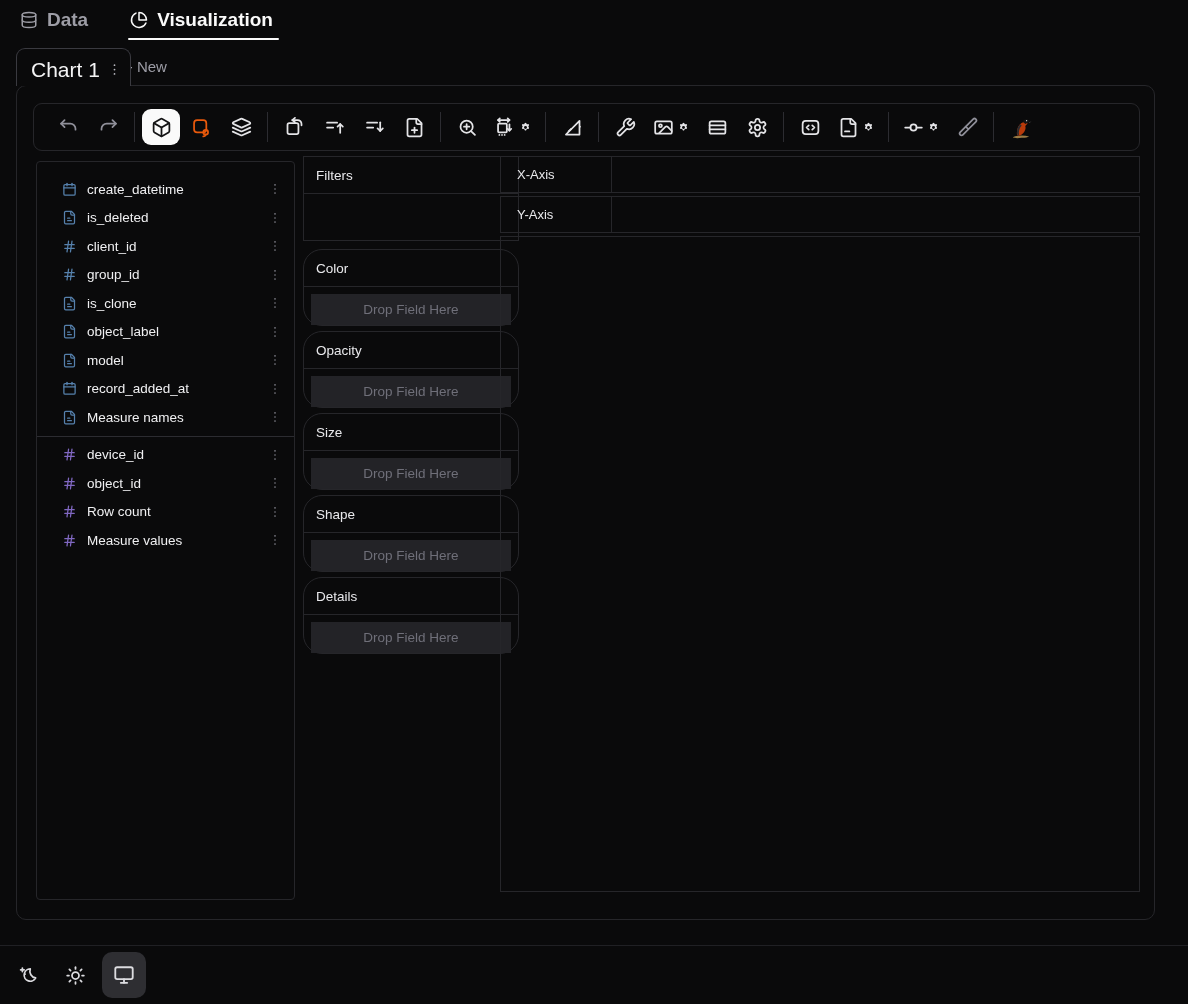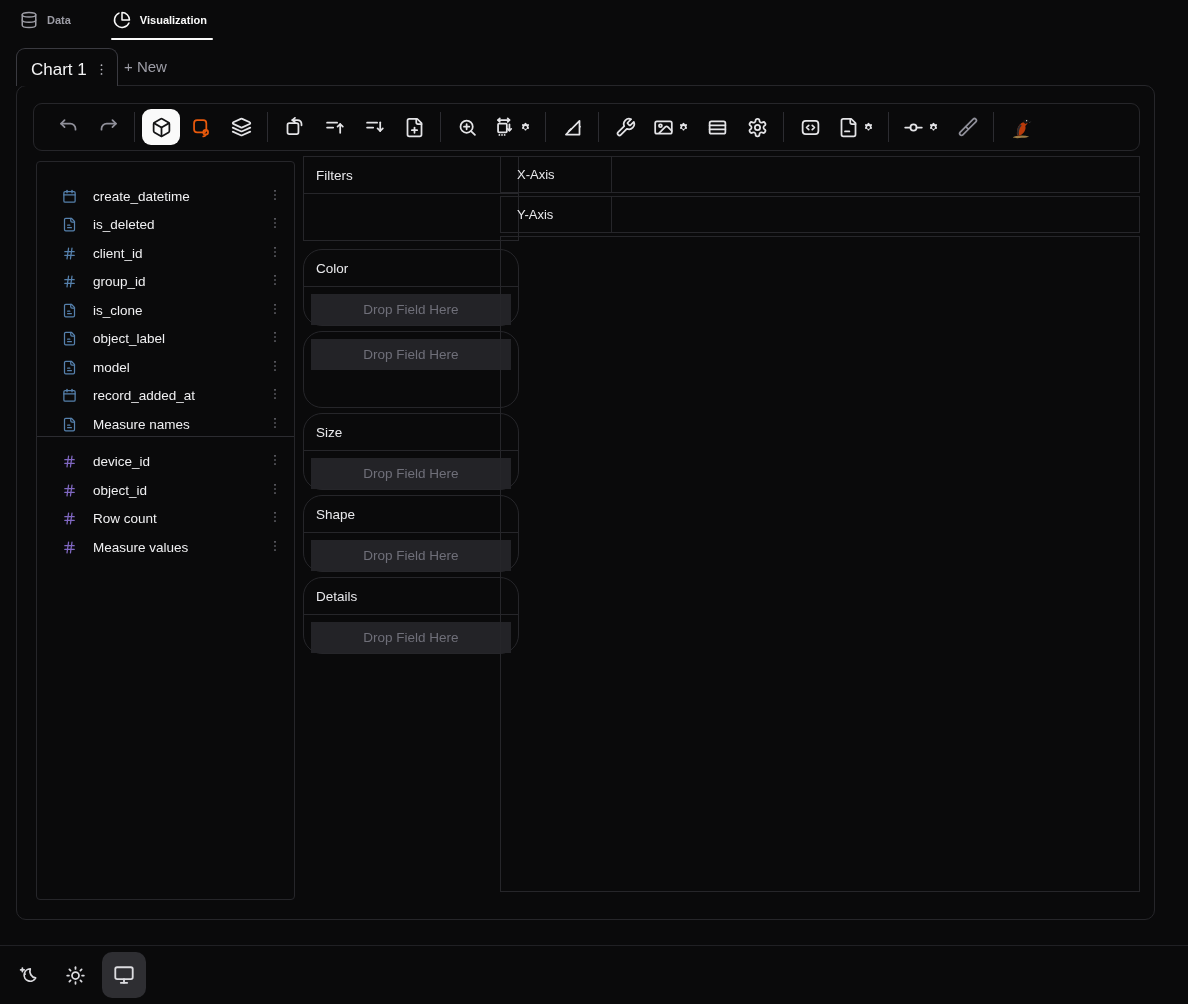--- a/index.html
+++ b/index.html
@@ -8,28 +8,28 @@
     position: relative;
     background: var(--bg, #0a0a0b);
     color: #ececee;
     font-family: "Liberation Sans", sans-serif;
     overflow: hidden;
   }
   svg { display:block; flex:none; }
 
   
   .top-tabs { position:absolute; top:0; left:0; height:40px; display:flex; align-items:stretch; padding-left:20px; gap:42px; }
-  .top-tab { display:flex; align-items:center; gap:9px; font-size:11px; font-weight:700; color:#9d9da6; position:relative; cursor:pointer; }
+  .top-tab { display:flex; align-items:center; gap:9px; font-size:19px; font-weight:700; color:#9d9da6; position:relative; cursor:pointer; }
   .top-tab.active { color:#fafafa; }
   .top-tab.active::after { content:""; position:absolute; left:-2px; right:-6px; bottom:0; height:2px; background:#fafafa; border-radius:1px; }
 
   
   .chart-tab { position:absolute; top:48px; left:16px; height:38px; z-index:3; background:var(--bg,#0a0a0b);
     border:1px solid #3a3a40; border-bottom:none; border-radius:9px 9px 0 0;
-    display:flex; align-items:center; gap:7px; padding:4px 8px 0 14px; font-size:17px; color:#f4f4f5; cursor:pointer; }
+    display:flex; align-items:center; gap:7px; padding:4px 8px 0 14px; font-size:21px; color:#f4f4f5; cursor:pointer; }
   .chart-tab .dots { color:#b9b9c0; }
   .new-chart { position:absolute; top:48px; left:112px; height:37px; padding:0 12px; background:none; border:none;
     color:#9d9da6; font-size:15px; font-family:inherit; cursor:pointer; }
 
   
   .main-panel { position:absolute; top:85px; left:16px; width:1139px; height:835px;
     border:1px solid var(--border,#26262a); border-radius:10px; z-index:1; }
 
   
   .toolbar { position:absolute; top:17px; left:16px; width:1107px; height:48px;
@@ -41,21 +41,21 @@
     background:none; border:none; border-radius:9px; color:#e4e4e7; cursor:pointer; }
   .tb-btn.active { background:var(--active-tool,#fafafa); color:#141415; }
   .tb-btn.muted { color:#90909a; }
   .tb-btn.orange { color:var(--accent,#e8590c); }
   .tb-btn .mini-gear { color:#e4e4e7; display:flex; }
 
   
   .field-list { position:absolute; left:19px; top:75px; width:259px; height:739px;
     border:1px solid var(--border,#26262a); border-radius:4px; padding:13px 0 0 0; }
   .fl-title { padding:0 13px 16px 13px; font-size:13.5px; color:#e6e6e9; }
-  .fl-row { height:28.5px; display:flex; align-items:flex-end; gap:16px; padding:0 10px 0 25px;
+  .fl-row { height:28.5px; display:flex; align-items:center; gap:10px; padding:0 10px 0 25px;
     font-size:13.5px; color:#f0f0f2; cursor:pointer; }
   .fl-label { white-space:nowrap; }
   .fl-dots { margin-left:auto; color:#85858d; display:flex; padding:2px; cursor:pointer; }
   .fl-sep { border-top:1px solid #2c2c31; margin:4px 0; }
   .c-blue { color:var(--dim-blue,#5681ad); }
   .c-purple { color:var(--meas-purple,#8068c2); }
 
   
   .encodings { position:absolute; left:286px; top:70px; width:216px; display:flex; flex-direction:column; gap:5px; }
   .enc-box { border:1px solid var(--border,#26262a); background:transparent; }
@@ -570,20 +570,21 @@
   <section class="encodings" id="encodings">
     <div class="enc-box filters-box">
       <div class="enc-header">Filters</div>
       <div class="filters-body"></div>
     </div>
   <div class="enc-box section">
         <div class="enc-header">Color</div>
         <div class="dropzone">Drop Field Here</div>
       </div>
       <div class="enc-box section">
+        <div class="enc-header">Opacity</div>
         <div class="dropzone">Drop Field Here</div>
       </div>
       <div class="enc-box section">
         <div class="enc-header">Size</div>
         <div class="dropzone">Drop Field Here</div>
       </div>
       <div class="enc-box section">
         <div class="enc-header">Shape</div>
         <div class="dropzone">Drop Field Here</div>
       </div>

